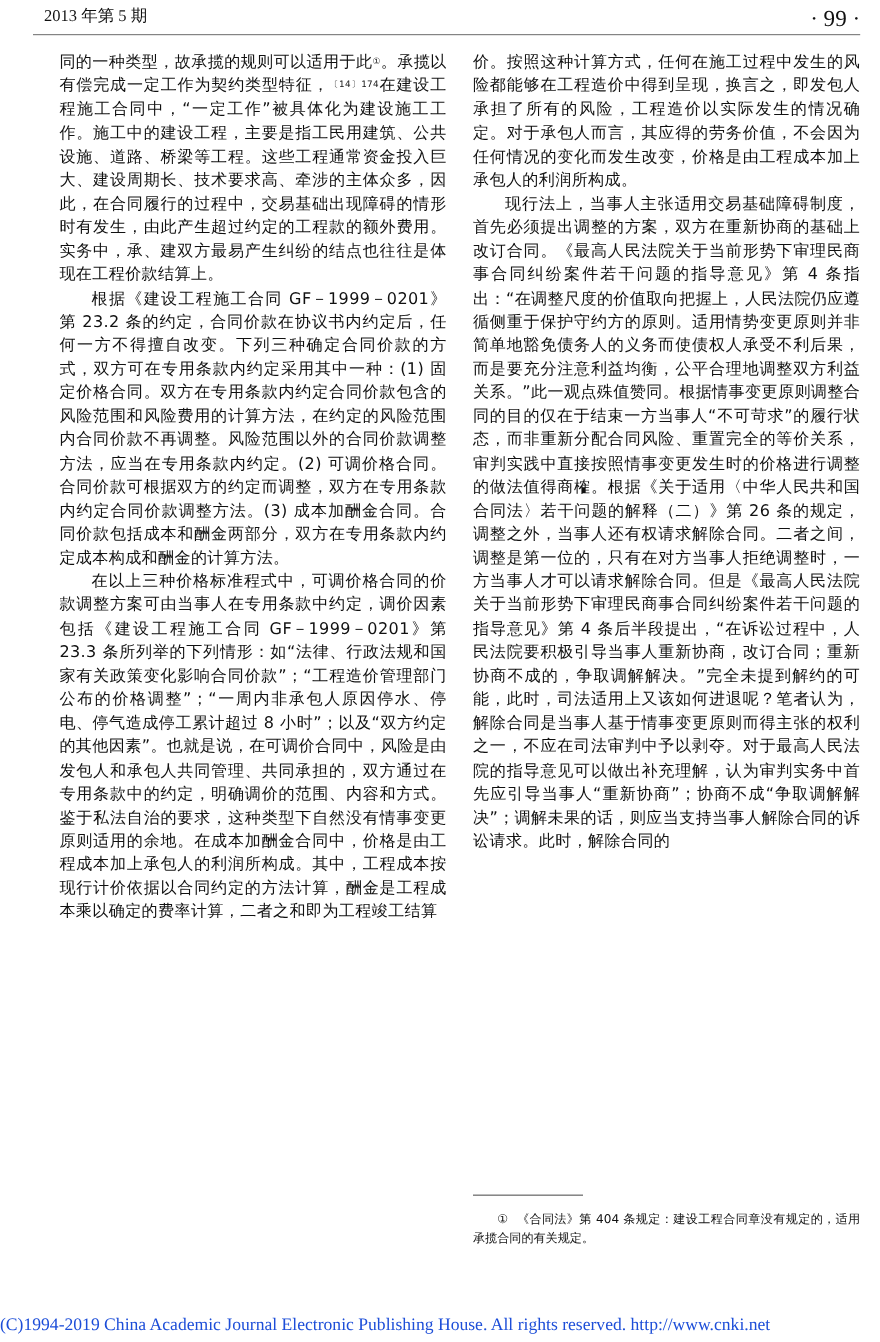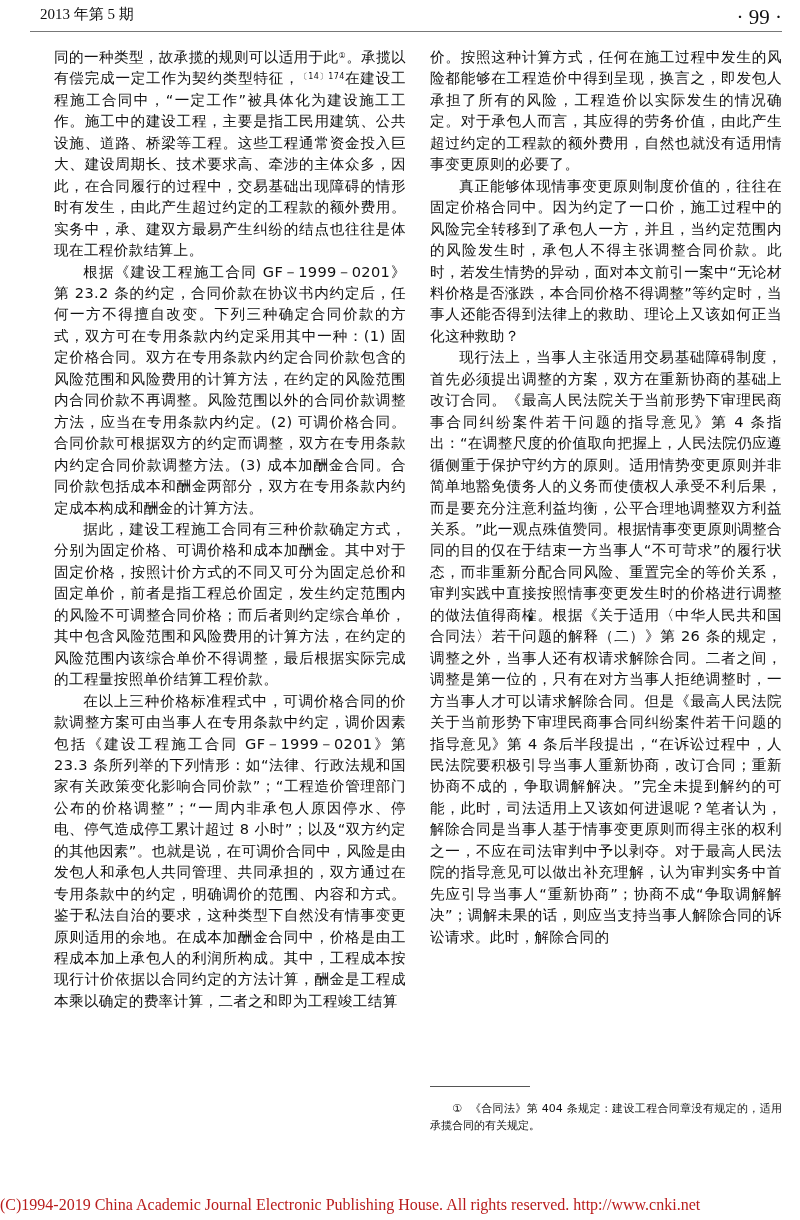--- a/index.html
+++ b/index.html
@@ -14,41 +14,39 @@
          text-align:justify; letter-spacing:0.35px; }
   .col.left { left:54px; }
   .col.right { left:430px; }
   .col p { margin:0; }
   .col p.indent { text-indent:2em; }
   .sup { font-size:8px; vertical-align:top; position:relative; top:-1px; }
   .fn-rule { position:absolute; left:430px; top:1086px; width:100px; height:1px; background:#555; }
   .footnote { position:absolute; left:430px; top:1100px; width:352px; font-size:11px; line-height:17px; text-align:justify; }
   .footnote .fn-first { text-indent:2em; }
   .copyright { position:absolute; left:0; top:1196px; width:800px; font-family:"Liberation Serif",serif;
-               font-size:16px; color:#b91c1c; white-space:nowrap; }
+               font-size:16px; color:#1d4ed8; white-space:nowrap; }
 </style>
 </head>
 <body>
 
 <div class="header">
   <span class="hdr-left">2013 年第 5 期</span>
   <span class="hdr-right">· 99 ·</span>
 </div>
 <div class="hdr-rule"></div>
 
 <div class="col left">
   <p><span>同的一种类型，故承揽的规则可以适用于此</span><span class="sup">①</span><span>。承揽以有偿完成一定工作为契约类型特征，</span><span class="sup">〔14〕174</span><span>在建设工程施工合同中，“一定工作”被具体化为建设施工工作。施工中的建设工程，主要是指工民用建筑、公共设施、道路、桥梁等工程。这些工程通常资金投入巨大、建设周期长、技术要求高、牵涉的主体众多，因此，在合同履行的过程中，交易基础出现障碍的情形时有发生，由此产生超过约定的工程款的额外费用。实务中，承、建双方最易产生纠纷的结点也往往是体现在工程价款结算上。</span></p>
   <p class="indent">根据《建设工程施工合同 GF－1999－0201》第 23.2 条的约定，合同价款在协议书内约定后，任何一方不得擅自改变。下列三种确定合同价款的方式，双方可在专用条款内约定采用其中一种：(1) 固定价格合同。双方在专用条款内约定合同价款包含的风险范围和风险费用的计算方法，在约定的风险范围内合同价款不再调整。风险范围以外的合同价款调整方法，应当在专用条款内约定。(2) 可调价格合同。合同价款可根据双方的约定而调整，双方在专用条款内约定合同价款调整方法。(3) 成本加酬金合同。合同价款包括成本和酬金两部分，双方在专用条款内约定成本构成和酬金的计算方法。</p>
-  <p class="indent">据此，建设工程施工合同有三种价款确定方式，分别为固定价格、可调价格和成本加酬金。其中对于固定价格，按照计价方式的不同又可分为固定总价和固定单价，前者是指工程总价固定，发生约定范围内的风险不可调整合同价格；而后者则约定综合单价，其中包含风险范围和风险费用的计算方法，在约定的风险范围内该综合单价不得调整，最后根据实际完成的工程量按照单价结算工程价款。</p>
   <p class="indent">在以上三种价格标准程式中，可调价格合同的价款调整方案可由当事人在专用条款中约定，调价因素包括《建设工程施工合同 GF－1999－0201》第 23.3 条所列举的下列情形：如“法律、行政法规和国家有关政策变化影响合同价款”；“工程造价管理部门公布的价格调整”；“一周内非承包人原因停水、停电、停气造成停工累计超过 8 小时”；以及“双方约定的其他因素”。也就是说，在可调价合同中，风险是由发包人和承包人共同管理、共同承担的，双方通过在专用条款中的约定，明确调价的范围、内容和方式。鉴于私法自治的要求，这种类型下自然没有情事变更原则适用的余地。在成本加酬金合同中，价格是由工程成本加上承包人的利润所构成。其中，工程成本按现行计价依据以合同约定的方法计算，酬金是工程成本乘以确定的费率计算，二者之和即为工程竣工结算</p>
 </div>
 
 <div class="col right">
-  <p>价。按照这种计算方式，任何在施工过程中发生的风险都能够在工程造价中得到呈现，换言之，即发包人承担了所有的风险，工程造价以实际发生的情况确定。对于承包人而言，其应得的劳务价值，由此产生超过约定的工程款的额外费用，自然也就没有适用情事变更原则的必要了。</p>
-  <p class="indent">真正能够体现情事变更原则制度价值的，往往在固定价格合同中。因为约定了一口价，施工过程中的风险完全转移到了承包人一方，并且，当约定范围内的风险发生时，承包人不得主张调整合同价款。此时，若发生情势的异动，面对本文前引一案中“无论材料价格是否涨跌，本合同价格不得调整”等约定时，当事人还能否得到法律上的救助、理论上又该如何正当化这种救助？</p>
+  <p>价。按照这种计算方式，任何在施工过程中发生的风险都能够在工程造价中得到呈现，换言之，即发包人承担了所有的风险，工程造价以实际发生的情况确定。对于承包人而言，其应得的劳务价值，不会因为任何情况的变化而发生改变，价格是由工程成本加上承包人的利润所构成。</p>
   <p class="indent">现行法上，当事人主张适用交易基础障碍制度，首先必须提出调整的方案，双方在重新协商的基础上改订合同。《最高人民法院关于当前形势下审理民商事合同纠纷案件若干问题的指导意见》第 4 条指出：“在调整尺度的价值取向把握上，人民法院仍应遵循侧重于保护守约方的原则。适用情势变更原则并非简单地豁免债务人的义务而使债权人承受不利后果，而是要充分注意利益均衡，公平合理地调整双方利益关系。”此一观点殊值赞同。根据情事变更原则调整合同的目的仅在于结束一方当事人“不可苛求”的履行状态，而非重新分配合同风险、重置完全的等价关系，审判实践中直接按照情事变更发生时的价格进行调整的做法值得商榷。根据《关于适用〈中华人民共和国合同法〉若干问题的解释（二）》第 26 条的规定，调整之外，当事人还有权请求解除合同。二者之间，调整是第一位的，只有在对方当事人拒绝调整时，一方当事人才可以请求解除合同。但是《最高人民法院关于当前形势下审理民商事合同纠纷案件若干问题的指导意见》第 4 条后半段提出，“在诉讼过程中，人民法院要积极引导当事人重新协商，改订合同；重新协商不成的，争取调解解决。”完全未提到解约的可能，此时，司法适用上又该如何进退呢？笔者认为，解除合同是当事人基于情事变更原则而得主张的权利之一，不应在司法审判中予以剥夺。对于最高人民法院的指导意见可以做出补充理解，认为审判实务中首先应引导当事人“重新协商”；协商不成“争取调解解决”；调解未果的话，则应当支持当事人解除合同的诉讼请求。此时，解除合同的</p>
 </div>
 
 <div class="fn-rule"></div>
 <div class="footnote">
   <div class="fn-first"><span>①</span>&nbsp;&nbsp;<span>《合同法》第 404 条规定：建设工程合同章没有规定的，适用承揽合同的有关规定。</span></div>
 </div>
 
 <div class="copyright">(C)1994-2019 China Academic Journal Electronic Publishing House. All rights reserved.    http://www.cnki.net</div>
 

